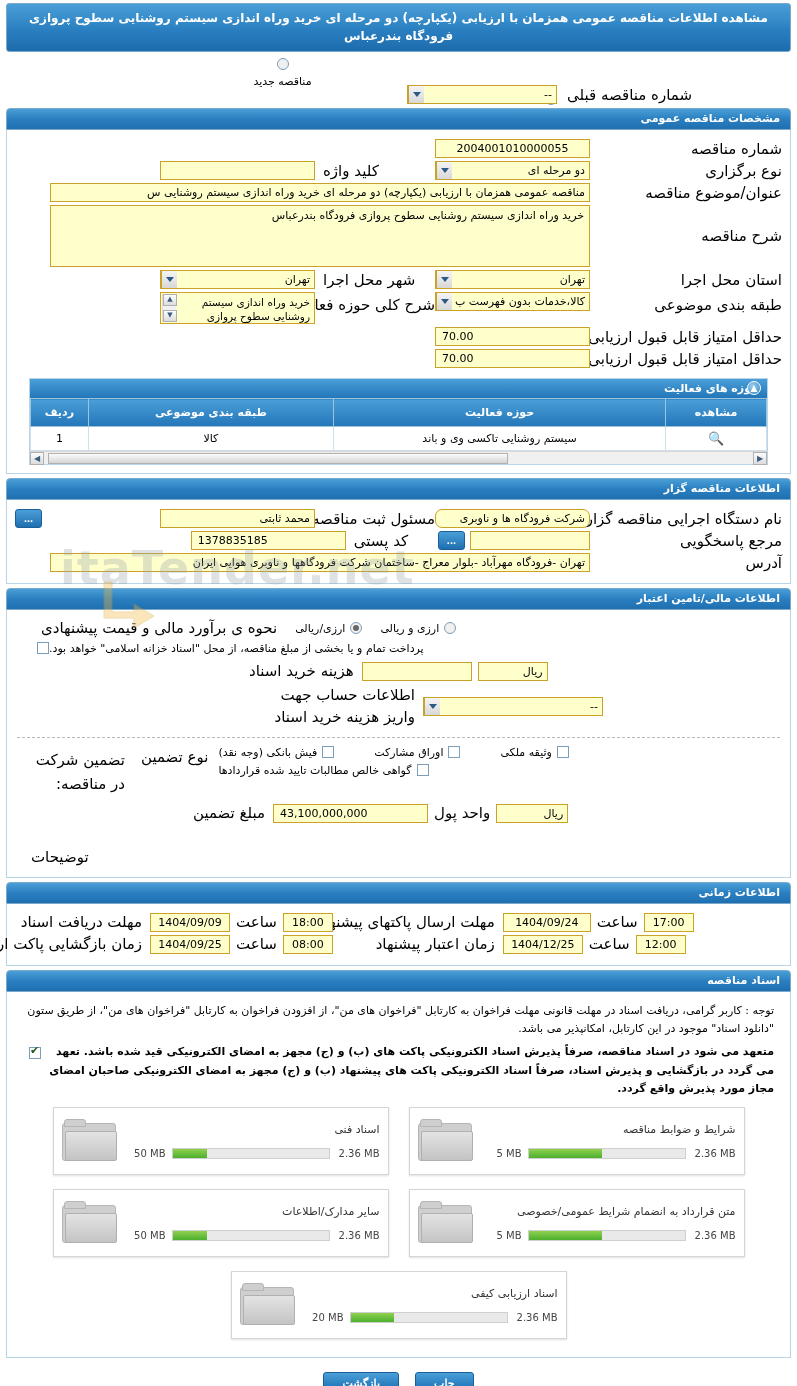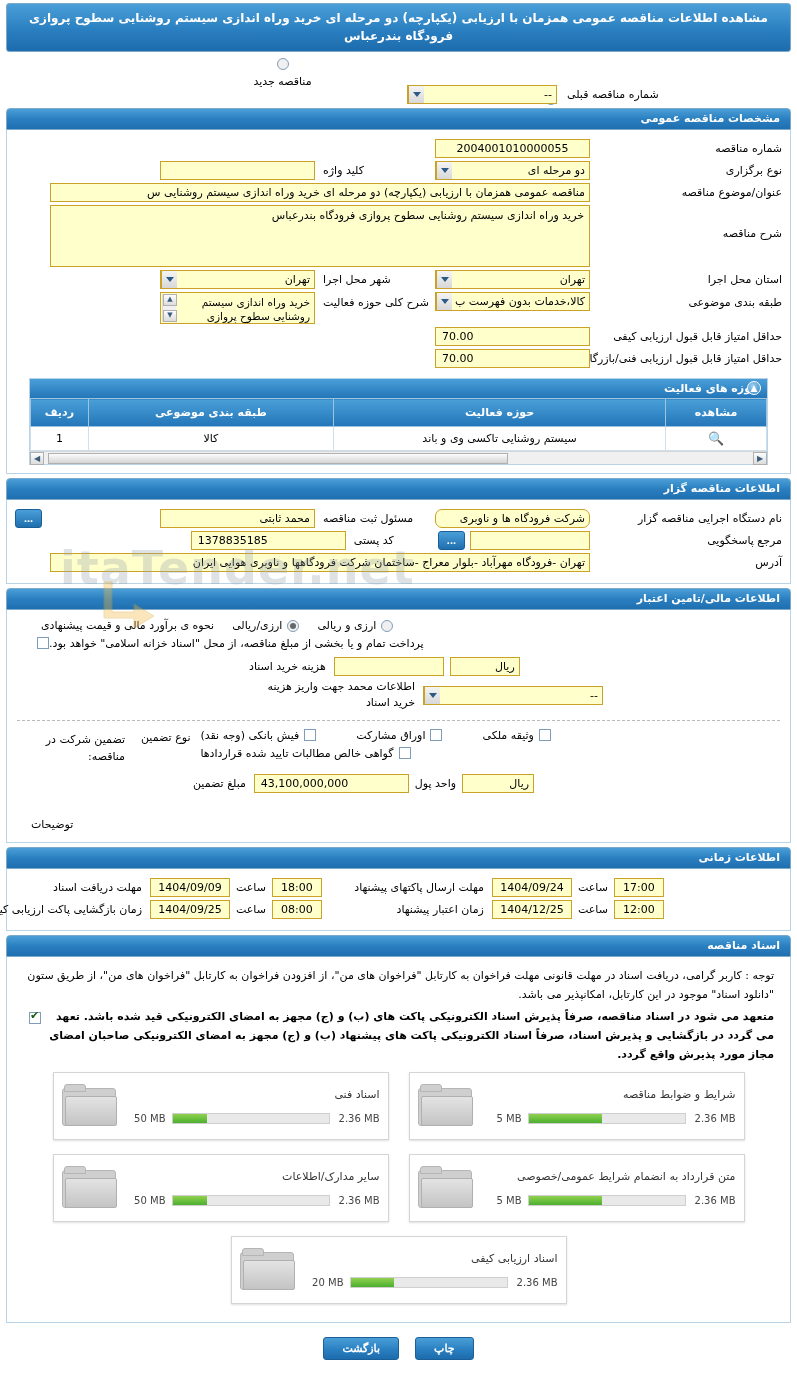--- a/index.html
+++ b/index.html
@@ -40,21 +40,21 @@
     padding: 5px 10px 6px 10px;
     line-height: 1.5;
     border: 1px solid #7aa9c9;
     border-radius: 3px;
     margin: 3px 6px 0 6px;
   }
 
   
   .row { display: flex; align-items: center; justify-content: flex-start; margin: 3px 0; }
   .lbl {
-    font-size: 11px; color: #000; text-align: right;
+    font-size: 15px; color: #000; text-align: right;
     padding-left: 6px; white-space: nowrap;
   }
   .fld {
     background: #ffffcc;
     border: 1px solid #c9a227;
     font-size: 11px;
     color: #000;
     padding: 2px 4px;
     height: 19px;
     line-height: 14px;
@@ -411,21 +411,21 @@
         <div class="fld" style="width:70px;margin-left:6px;">ریال</div>
         <div class="fld" style="width:110px;"></div>
         <div class="lbl" style="padding-right:8px;">هزینه خرید اسناد</div>
       </div>
 
       <div class="row" style="justify-content:flex-end;padding-left:228px;">
         <div class="sel" style="width:180px;">
           <span class="arrow"></span>
           <span>--</span>
         </div>
-        <div class="lbl" style="padding-right:8px;max-width:180px;white-space:normal;line-height:1.5;">اطلاعات محمد جهت واریز هزینه خرید اسناد</div>
+        <div class="lbl" style="padding-right:8px;max-width:180px;white-space:normal;line-height:1.5;">اطلاعات حساب جهت واریز هزینه خرید اسناد</div>
       </div>
 
       <div class="divider"></div>
 
       <div style="display:flex;flex-direction:row-reverse;align-items:flex-start;gap:10px;">
         <div style="text-align:right;padding-top:2px;">
           <div class="lbl" style="white-space:normal;width:110px;line-height:1.6;">تضمین شرکت در مناقصه:</div>
         </div>
         <div class="lbl" style="padding-top:2px;">نوع تضمین</div>
         <div style="flex:1;">
@@ -464,21 +464,21 @@
       </div>
     </div>
   </div>
 
   <div class="sect">
     <div class="sect-head">اطلاعات زمانی</div>
     <div class="sect-body">
       <div class="row" style="justify-content:flex-end;">
         <div class="fld center" style="width:50px;margin-left:6px;">17:00</div>
         <div class="lbl" style="padding-left:6px;">ساعت</div>
-        <div class="fld center" style="width:80px;">1404/09/24</div>
+        <div class="fld center" style="width:88px;">1404/09/24</div>
         <div class="lbl" style="padding-right:8px;width:170px;text-align:right;">مهلت ارسال پاکتهای پیشنهاد</div>
 
         <div class="fld center" style="width:50px;margin-left:6px;">18:00</div>
         <div class="lbl" style="padding-left:6px;">ساعت</div>
         <div class="fld center" style="width:80px;">1404/09/09</div>
         <div class="lbl" style="padding-right:8px;width:135px;text-align:right;">مهلت دریافت اسناد</div>
       </div>
 
       <div class="row" style="justify-content:flex-end;">
         <div class="fld center" style="width:50px;margin-left:6px;">12:00</div>

